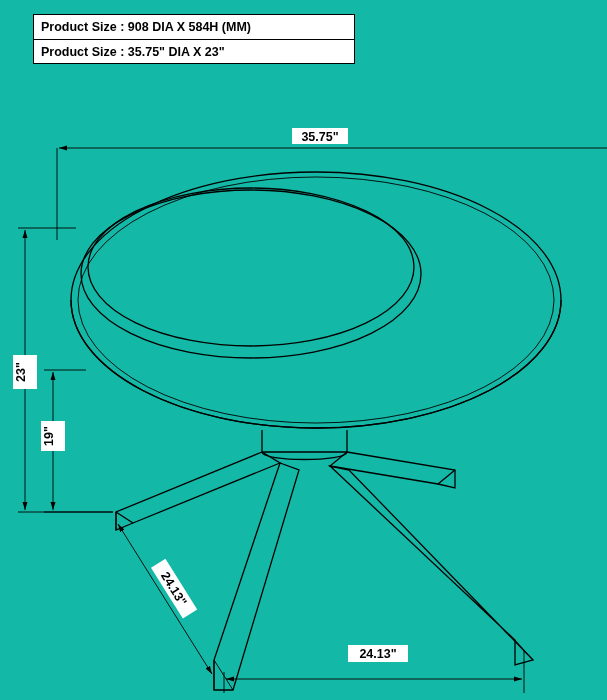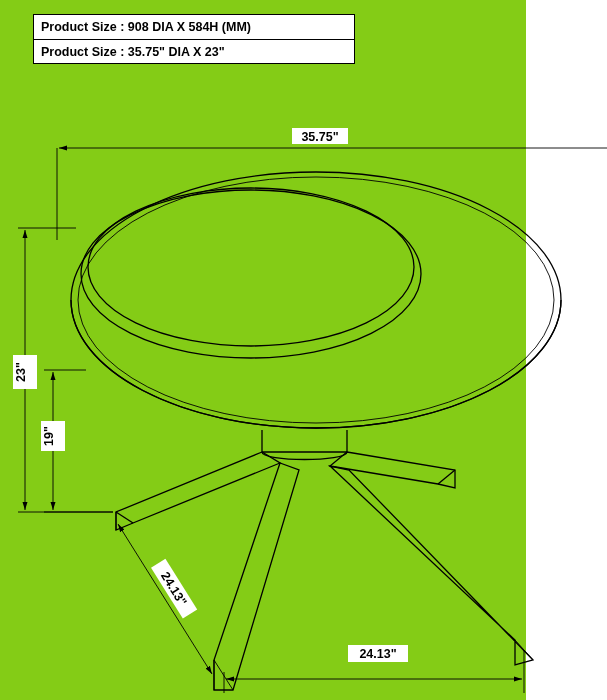--- a/index.html
+++ b/index.html
@@ -10,23 +10,23 @@
   body {
     width: 607px;
     height: 700px;
     font-family: "Liberation Sans", sans-serif;
     position: relative;
     overflow: hidden;
   }
   #sheet {
     position: absolute;
     left: 0; top: 0;
-    width: 526px;
+    width: 607px;
     height: 700px;
-    background: #84cc16;
+    background: #14b8a6;
   }
   .spec-table {
     position: absolute;
     left: 33px;
     top: 14px;
     width: 322px;
     border: 1px solid #000;
     box-sizing: border-box;
     background: #fff;
   }

